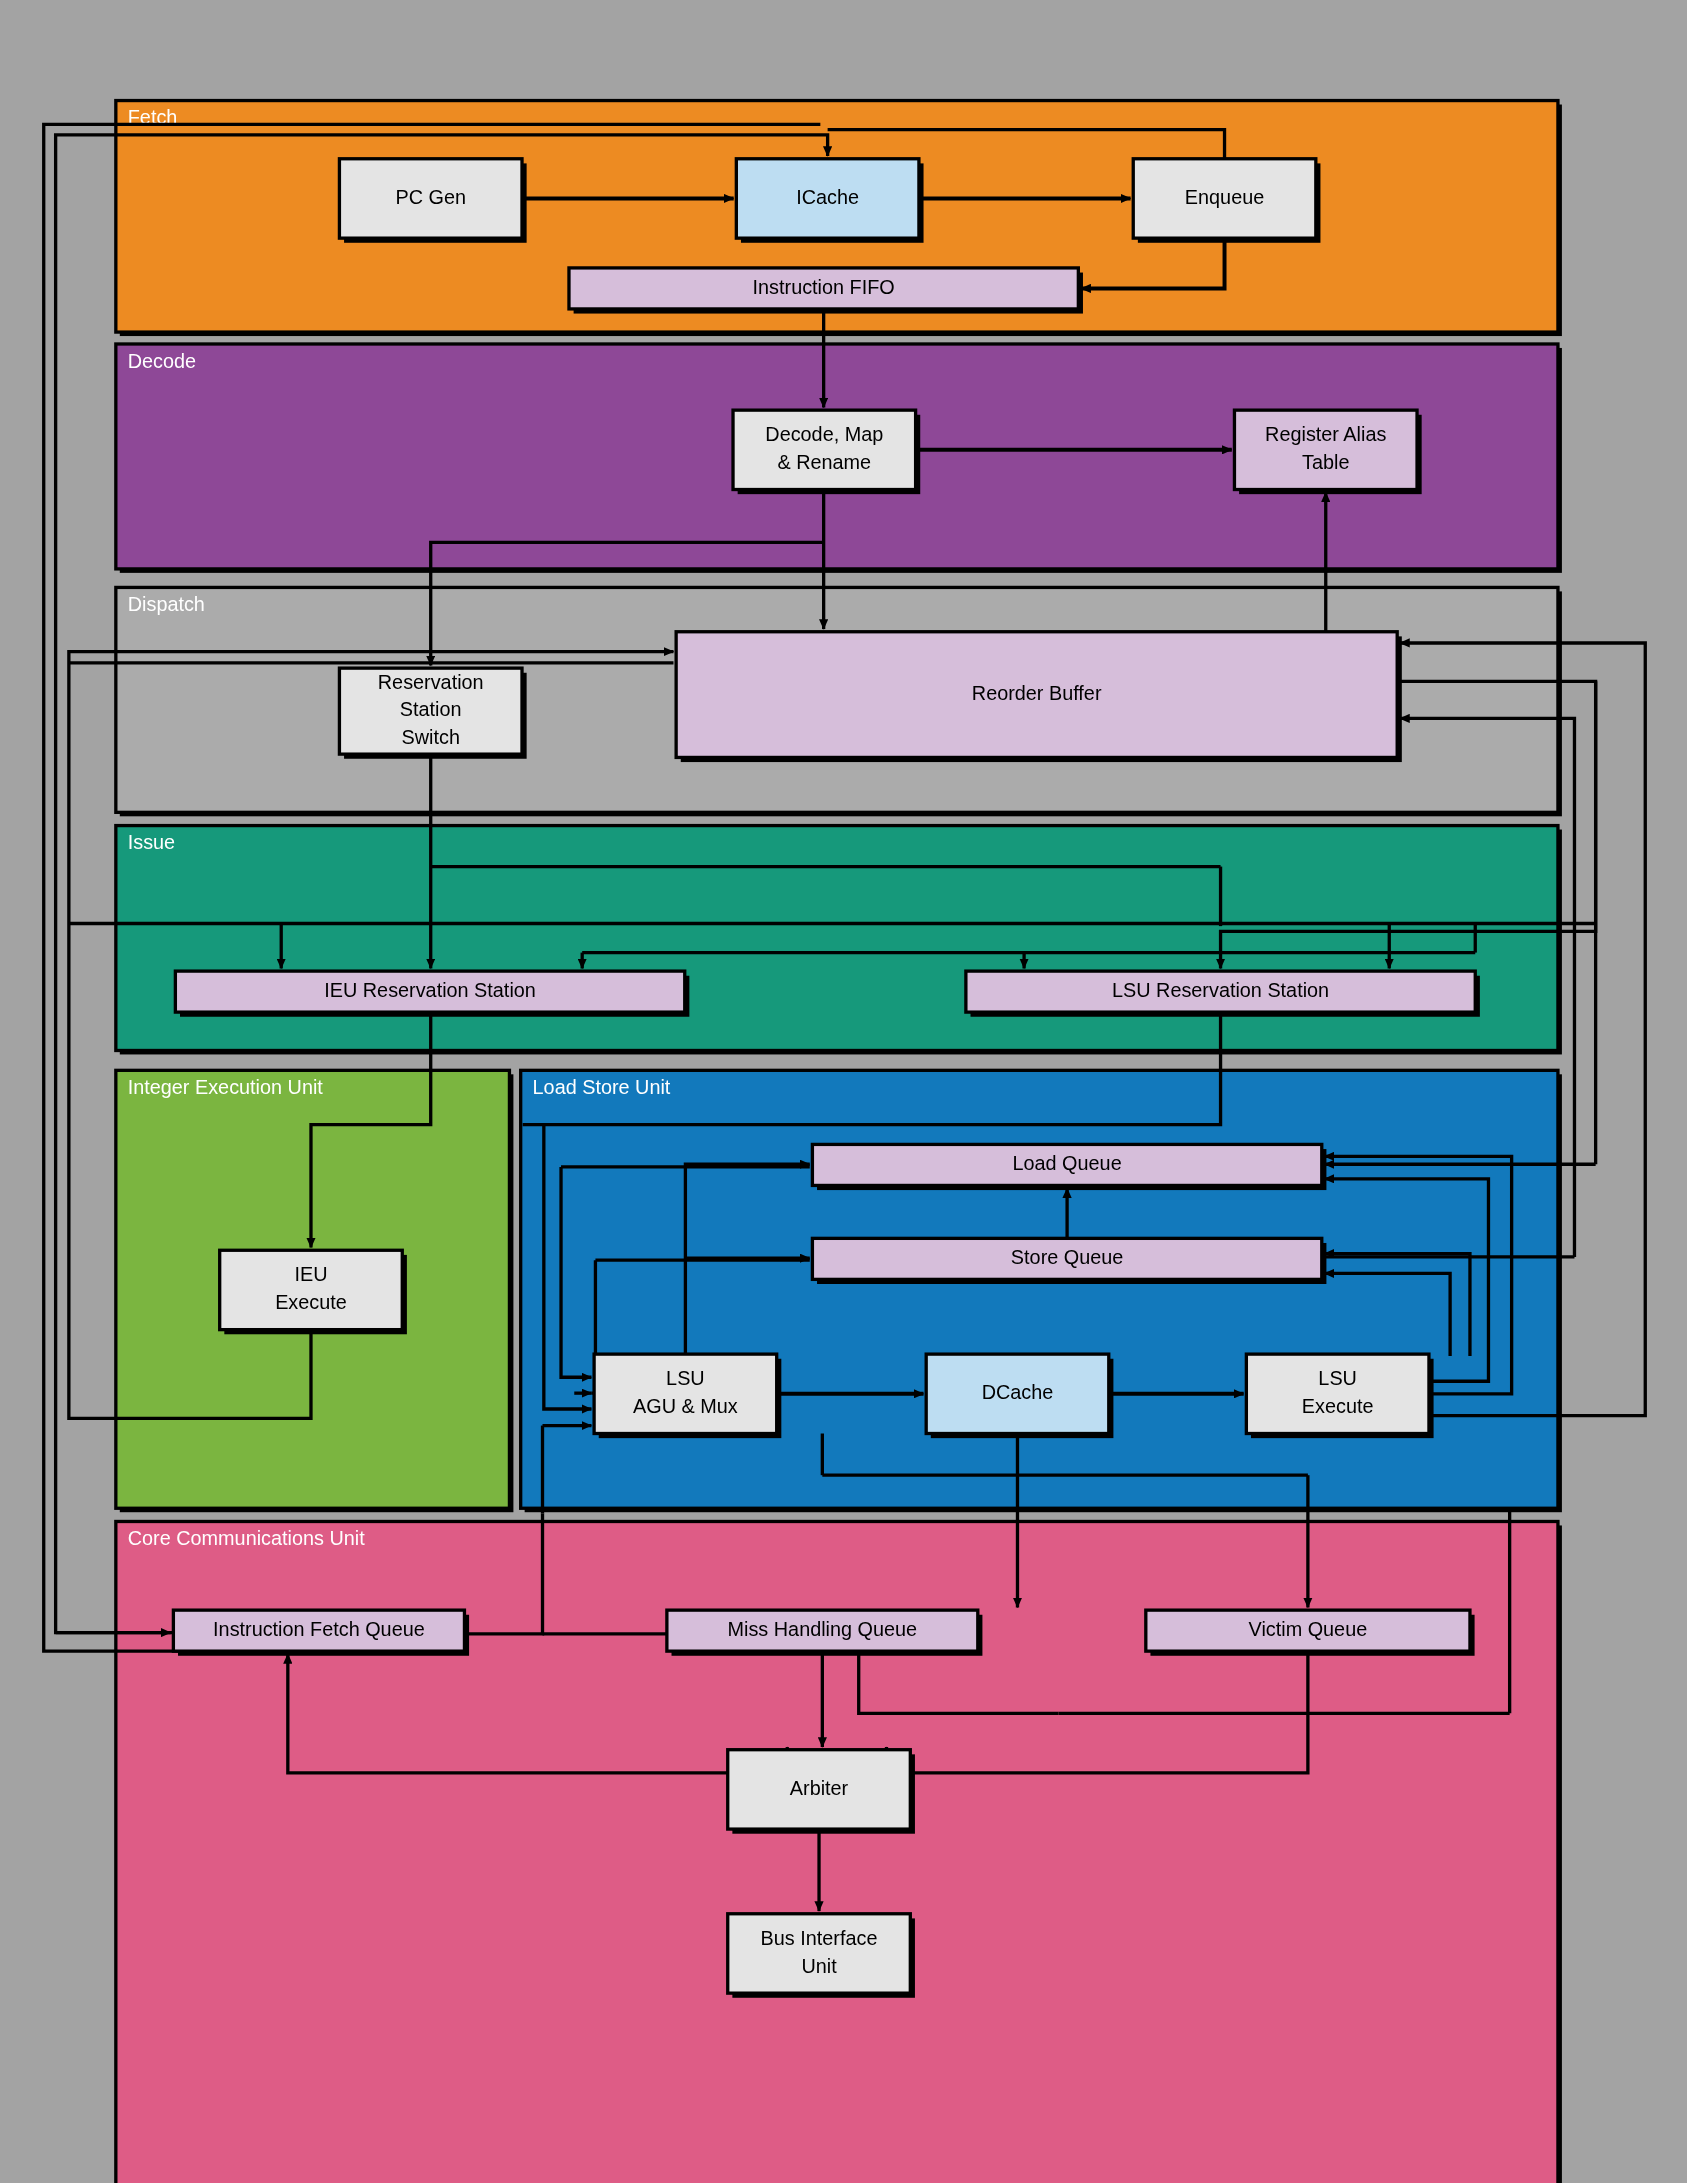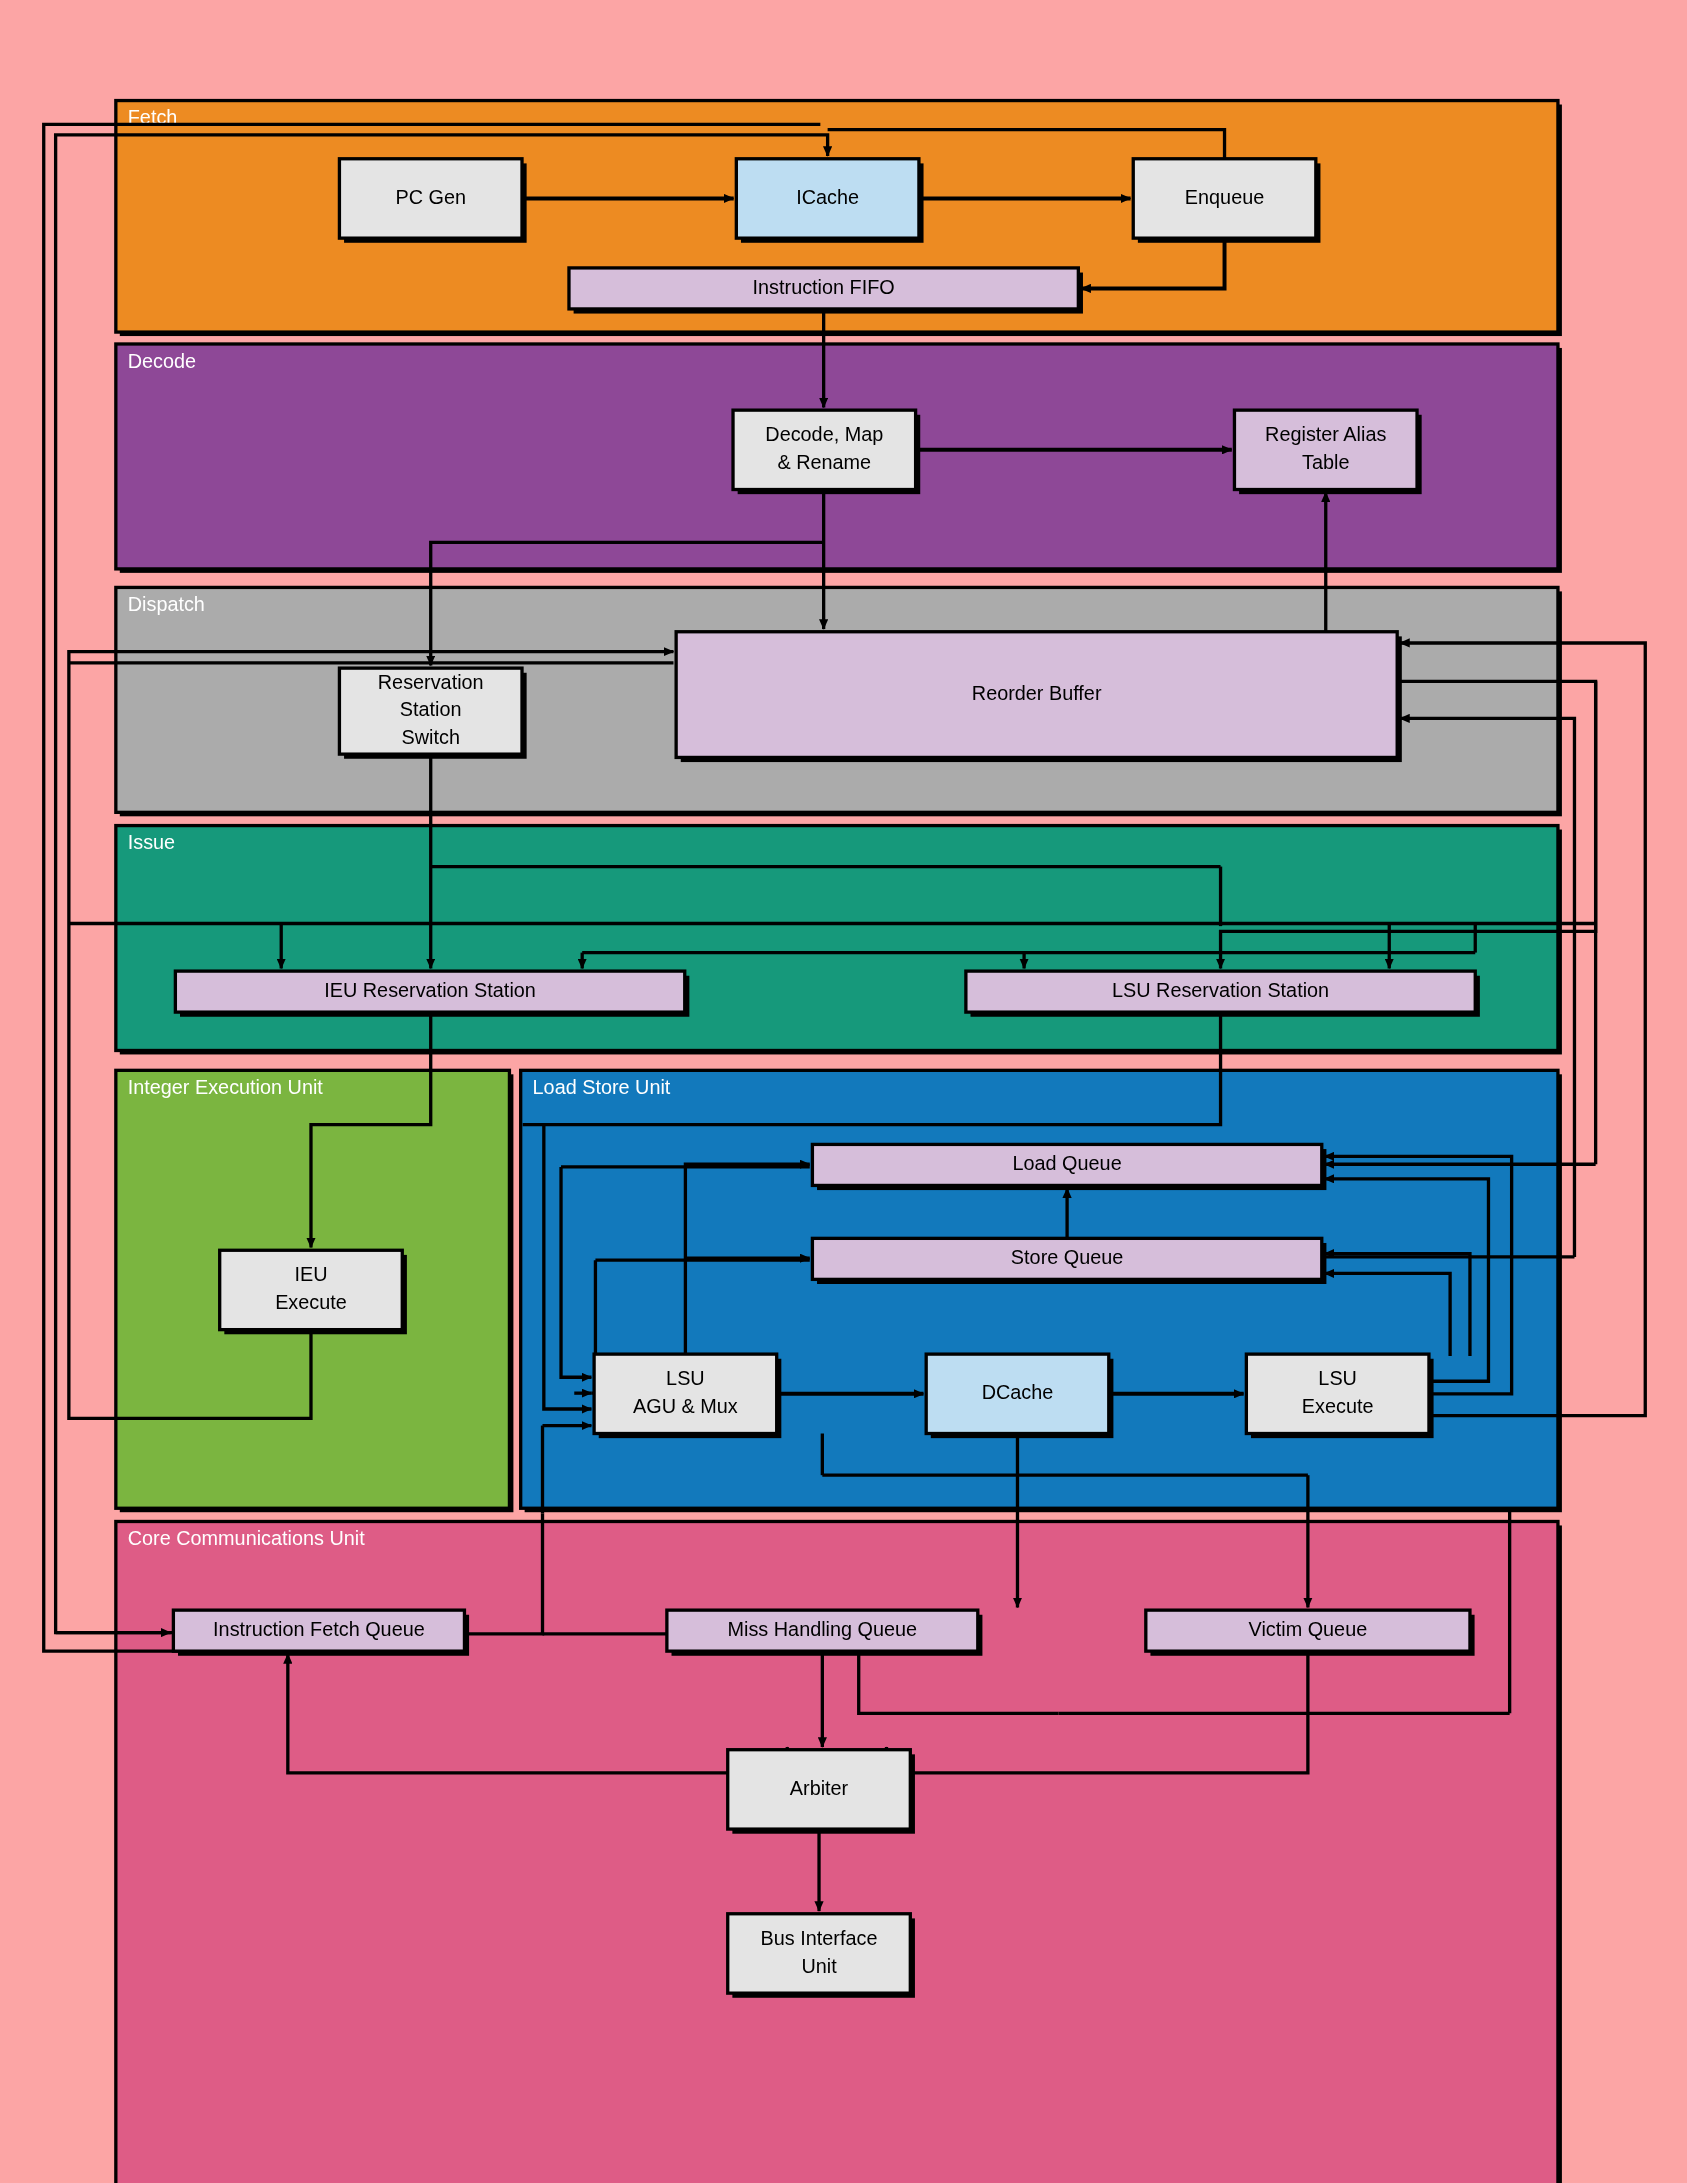--- a/index.html
+++ b/index.html
@@ -1,17 +1,17 @@
 <!DOCTYPE html>
 <html style="font-size:10.6px"><head>
 <meta charset="utf-8">
 <style>
   html,body{margin:0;padding:0;background:#ffffff;}
   body{width:1687px;height:2183px;font-family:"Liberation Sans",sans-serif;}
-  #stage{position:relative;width:1687px;height:2183px;overflow:hidden;background:#fca5a5;}
+  #stage{position:relative;width:1687px;height:2183px;overflow:hidden;background:#a3a3a3;}
   svg#diagram{position:absolute;left:0;top:0;width:1687px;height:2183px;}
   .sec-label{fill:#ffffff;font-size:30px;font-family:"Liberation Sans",sans-serif;dominant-baseline:middle;}
   .blk-label{fill:#000000;font-size:30px;font-family:"Liberation Sans",sans-serif;text-anchor:middle;dominant-baseline:middle;}
 </style>
 </head>
 <body>
 
 <div id="stage">
 <svg id="diagram" viewBox="0 0 2550 3300">
   <defs>

